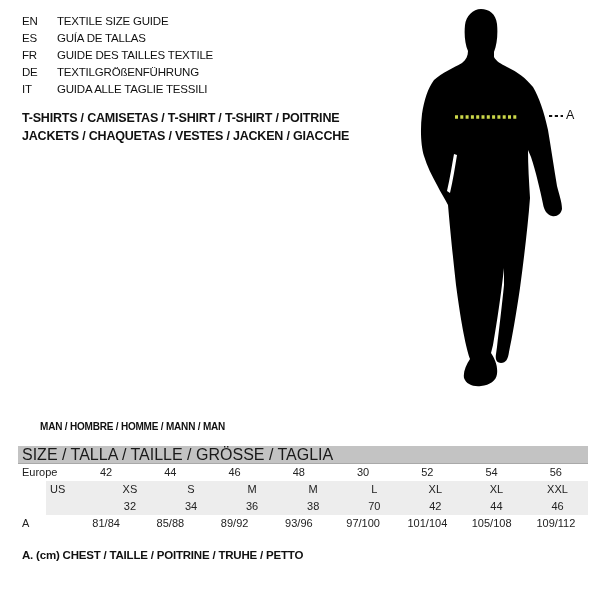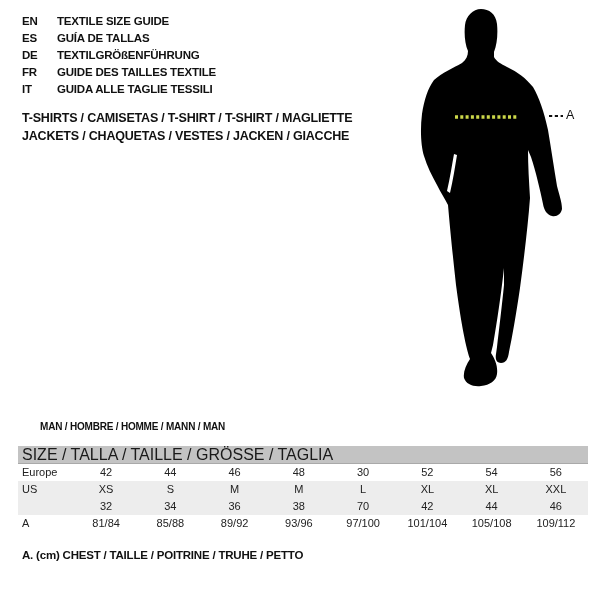--- a/index.html
+++ b/index.html
@@ -1,41 +1,41 @@
 <!DOCTYPE html>
 <html><head>
 <meta charset="utf-8">
 <style>
   html,body{margin:0;padding:0;background:#fff;}
   .page{position:relative;width:600px;height:600px;background:#ffffff;overflow:hidden;
         font-family:"Liberation Sans","DejaVu Sans",sans-serif;color:#111;}
 
   
   .lang-block{position:absolute;left:22px;top:13px;}
-  .lang-row{display:flex;height:17px;line-height:17px;font-size:11.5px;font-weight:700;letter-spacing:-0.2px;}
+  .lang-row{display:flex;height:17px;line-height:17px;font-size:11.5px;font-weight:400;letter-spacing:-0.2px;}
   .lang-code{width:35px;}
   .lang-label{}
 
   
   .cat-block{position:absolute;left:22px;top:109px;}
   .cat-line{font-size:12.5px;font-weight:700;line-height:18px;letter-spacing:-0.2px;}
 
   
   .figure{position:absolute;left:410px;top:0;width:190px;height:400px;}
   .measure-label{position:absolute;left:566px;top:108px;font-size:12.5px;font-weight:400;}
 
   
   .section-title{position:absolute;left:22px;top:421px;font-size:10px;font-weight:700;letter-spacing:-0.2px;padding-left:18px;}
 
   
   .size-table{position:absolute;left:18px;top:446px;width:570px;}
   .st-header{height:18px;line-height:18px;background:#c3c3c3;border-bottom:1px solid #a9a9a9;
              padding-left:4px;font-size:16px;font-weight:400;color:#1a1a1a;box-sizing:border-box;}
   .st-row{display:flex;height:17px;line-height:17px;font-size:11px;color:#222;}
-  .st-row.shaded{background:#ededed;}
+  .st-row.shaded{background:#ededed;margin-left:28px;}
   .st-label{width:56px;padding-left:4px;box-sizing:border-box;text-align:left;}
   .st-cell{width:64.25px;text-align:center;}
 
   
   .footnote{position:absolute;left:22px;top:549px;font-size:11.5px;font-weight:700;letter-spacing:-0.2px;}
 </style>
 </head>
 <body>
 
 <div class="page">
@@ -43,35 +43,35 @@
   <div class="lang-block">
     <div class="lang-row">
       <span class="lang-code">EN</span>
       <span class="lang-label">TEXTILE SIZE GUIDE</span>
     </div>
     <div class="lang-row">
       <span class="lang-code">ES</span>
       <span class="lang-label">GUÍA DE TALLAS</span>
     </div>
     <div class="lang-row">
+      <span class="lang-code">FR</span>
+      <span class="lang-label">GUIDE DES TAILLES TEXTILE</span>
+    </div>
+    <div class="lang-row">
       <span class="lang-code">DE</span>
       <span class="lang-label">TEXTILGRÖßENFÜHRUNG</span>
-    </div>
-    <div class="lang-row">
-      <span class="lang-code">FR</span>
-      <span class="lang-label">GUIDE DES TAILLES TEXTILE</span>
     </div>
     <div class="lang-row">
       <span class="lang-code">IT</span>
       <span class="lang-label">GUIDA ALLE TAGLIE TESSILI</span>
     </div>
   </div>
 
   <div class="cat-block">
-    <div class="cat-line">T-SHIRTS / CAMISETAS / T-SHIRT / T-SHIRT / MAGLIETTE</div>
+    <div class="cat-line">T-SHIRTS / CAMISETAS / T-SHIRT / T-SHIRT / POITRINE</div>
     <div class="cat-line">JACKETS / CHAQUETAS / VESTES / JACKEN / GIACCHE</div>
   </div>
 
   <svg class="figure" viewBox="0 0 190 400" width="190" height="400" xmlns="http://www.w3.org/2000/svg">
     <path d="M71,9
              C79,9 86,14 87,24 C88,34 87,45 84,52 L84,57
              C86,61 91,64 97,67 C106,71 116,78 123,87
              C129,97 134,112 138,130 C141,148 144,168 147,186
              C149,194 152,202 152,209 C151,214 147,217 142,216
              C137,215 134,210 133,204 C130,190 126,172 121,157 L118,150

